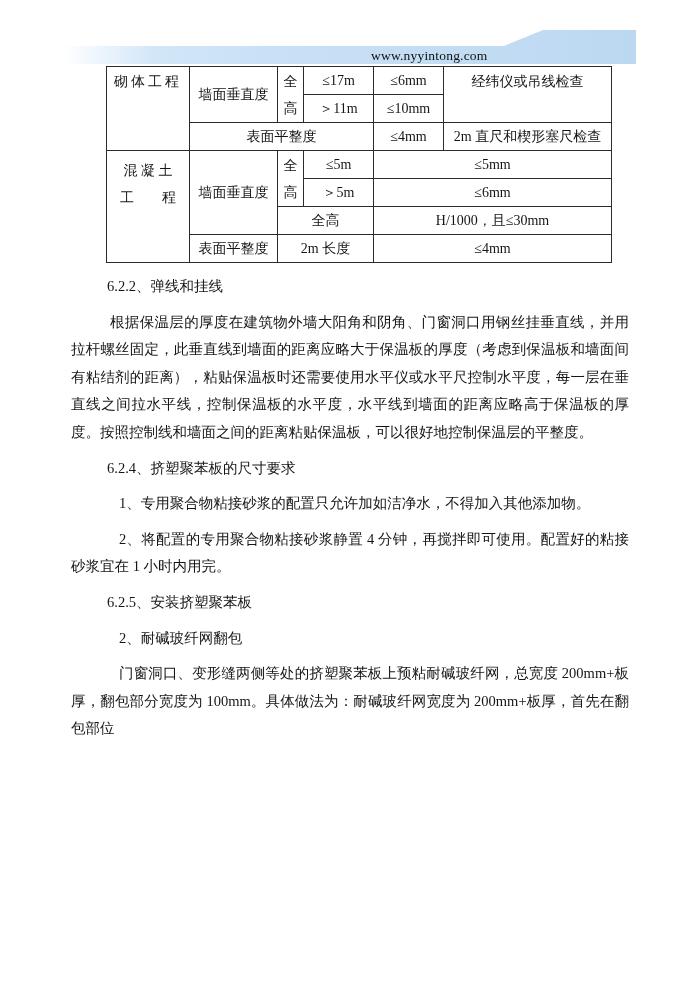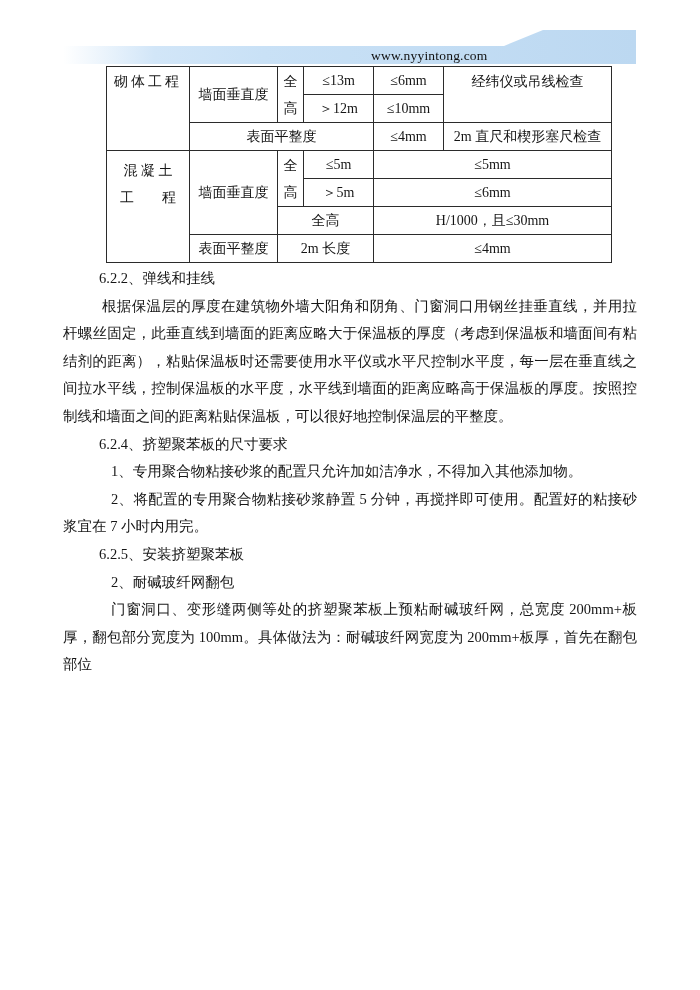--- a/index.html
+++ b/index.html
@@ -25,21 +25,21 @@
   }
   .spec-table tr{height:27px;}
   .vtop{vertical-align:top !important;padding-top:6px !important;}
   .pre{white-space:pre-line;line-height:27px;}
   .ls{letter-spacing:3px;}
   
   .content{
     position:absolute;left:63px;top:265px;width:574px;
     font-size:14.5px;line-height:27.6px;text-align:justify;
   }
-  .content p{margin:0;padding:0;}
+  .content p{margin:8px;padding:0;}
   .ind36{text-indent:36px;}
   .ind39{text-indent:39px;}
   .ind48{text-indent:48px;}
   .sans{font-family:"Liberation Sans","DejaVu Sans",sans-serif;font-size:14px;}
 </style>
 </head>
 <body>
 
 <div class="page">
 
@@ -64,26 +64,26 @@
       <col style="width:70px">
         <col style="width:70px">
         <col style="width:168px">
     </colgroup>
     <tbody>
         <tr>
       <td rowspan="3" class="vtop ls">砌体工程</td>
       <td rowspan="2">墙面垂直度</td>
       <td rowspan="2" class="pre">全
 高</td>
-      <td>≤13m</td>
+      <td>≤17m</td>
       <td>≤6mm</td>
       <td rowspan="2" class="vtop">经纬仪或吊线检查</td>
     </tr>
     <tr>
-      <td>＞12m</td>
+      <td>＞11m</td>
       <td>≤10mm</td>
     </tr>
     <tr>
       <td colspan="3">表面平整度</td>
       <td>≤4mm</td>
       <td>2m 直尺和楔形塞尺检查</td>
     </tr>
     <tr>
       <td rowspan="4" class="vtop pre">混 凝 土
 工　　程</td>
@@ -107,19 +107,19 @@
       <td colspan="2">≤4mm</td>
     </tr>
   </tbody>
     </table>
 
   <div class="content">
     <p class="ind36">6.2.2、弹线和挂线</p>
     <p class="ind39">根据保温层的厚度在建筑物外墙大阳角和阴角、门窗洞口用钢丝挂垂直线，并用拉杆螺丝固定，此垂直线到墙面的距离应略大于保温板的厚度（考虑到保温板和墙面间有粘结剂的距离），粘贴保温板时还需要使用水平仪或水平尺控制水平度，每一层在垂直线之间拉水平线，控制保温板的水平度，水平线到墙面的距离应略高于保温板的厚度。按照控制线和墙面之间的距离粘贴保温板，可以很好地控制保温层的平整度。</p>
     <p class="ind36">6.2.4、挤塑聚苯板的尺寸要求</p>
     <p class="ind48">1、专用聚合物粘接砂浆的配置只允许加如洁净水，不得加入其他添加物。</p>
-    <p class="ind48">2、将配置的专用聚合物粘接砂浆静置 5 分钟，再搅拌即可使用。配置好的粘接砂浆宜在 7 小时内用完。</p>
+    <p class="ind48">2、将配置的专用聚合物粘接砂浆静置 4 分钟，再搅拌即可使用。配置好的粘接砂浆宜在 1 小时内用完。</p>
     <p class="ind36">6.2.5、安装挤塑聚苯板</p>
     <p class="ind48">2、耐碱玻纤网翻包</p>
     <p class="ind48">门窗洞口、变形缝两侧等处的挤塑聚苯板上预粘耐碱玻纤网，总宽度 200mm+板厚，翻包部分宽度为 100mm。具体做法为：耐碱玻纤网宽度为 200mm+板厚，首先在翻包部位</p>
   </div>
 
 </div>
 
 </body></html>

